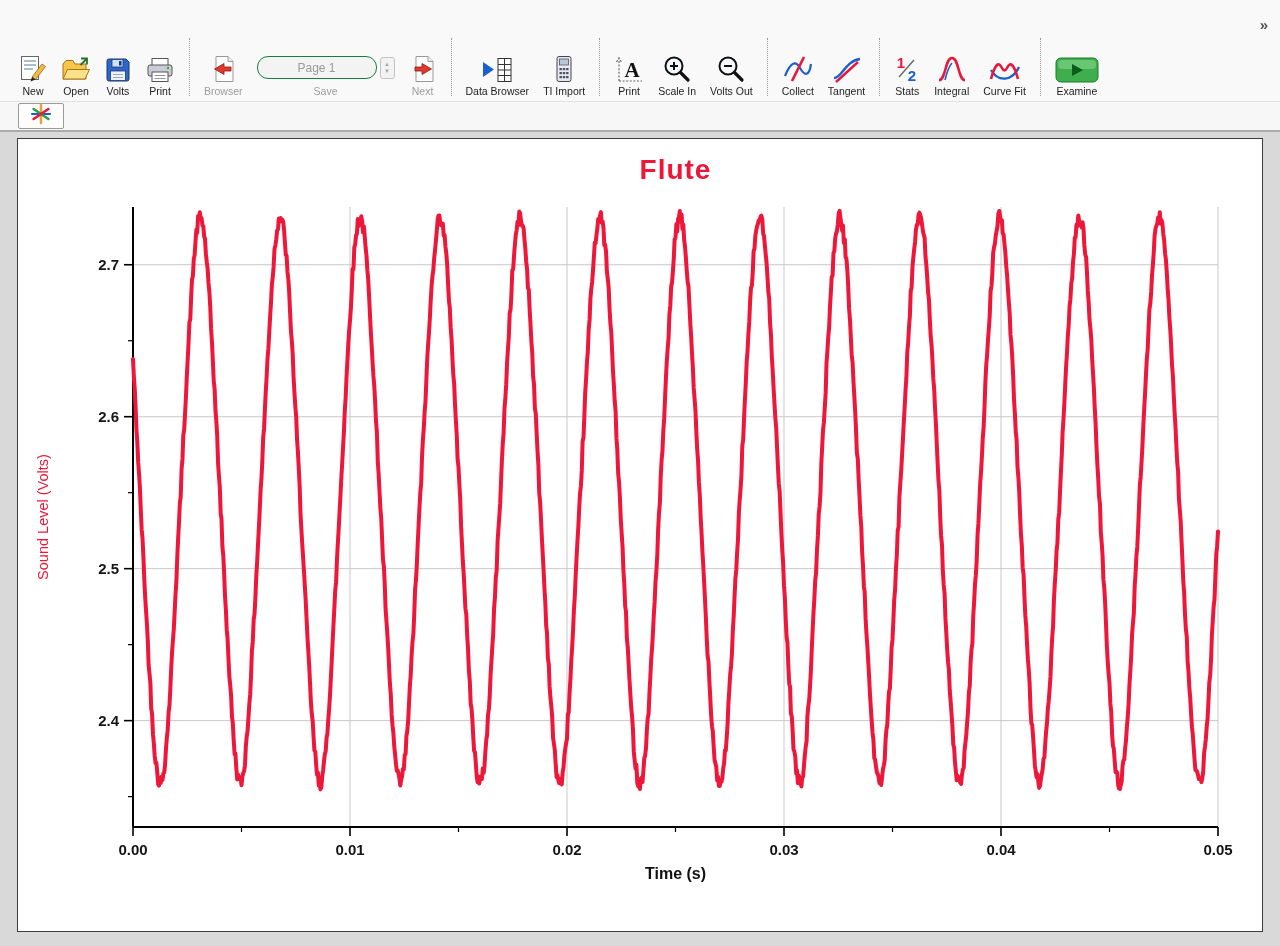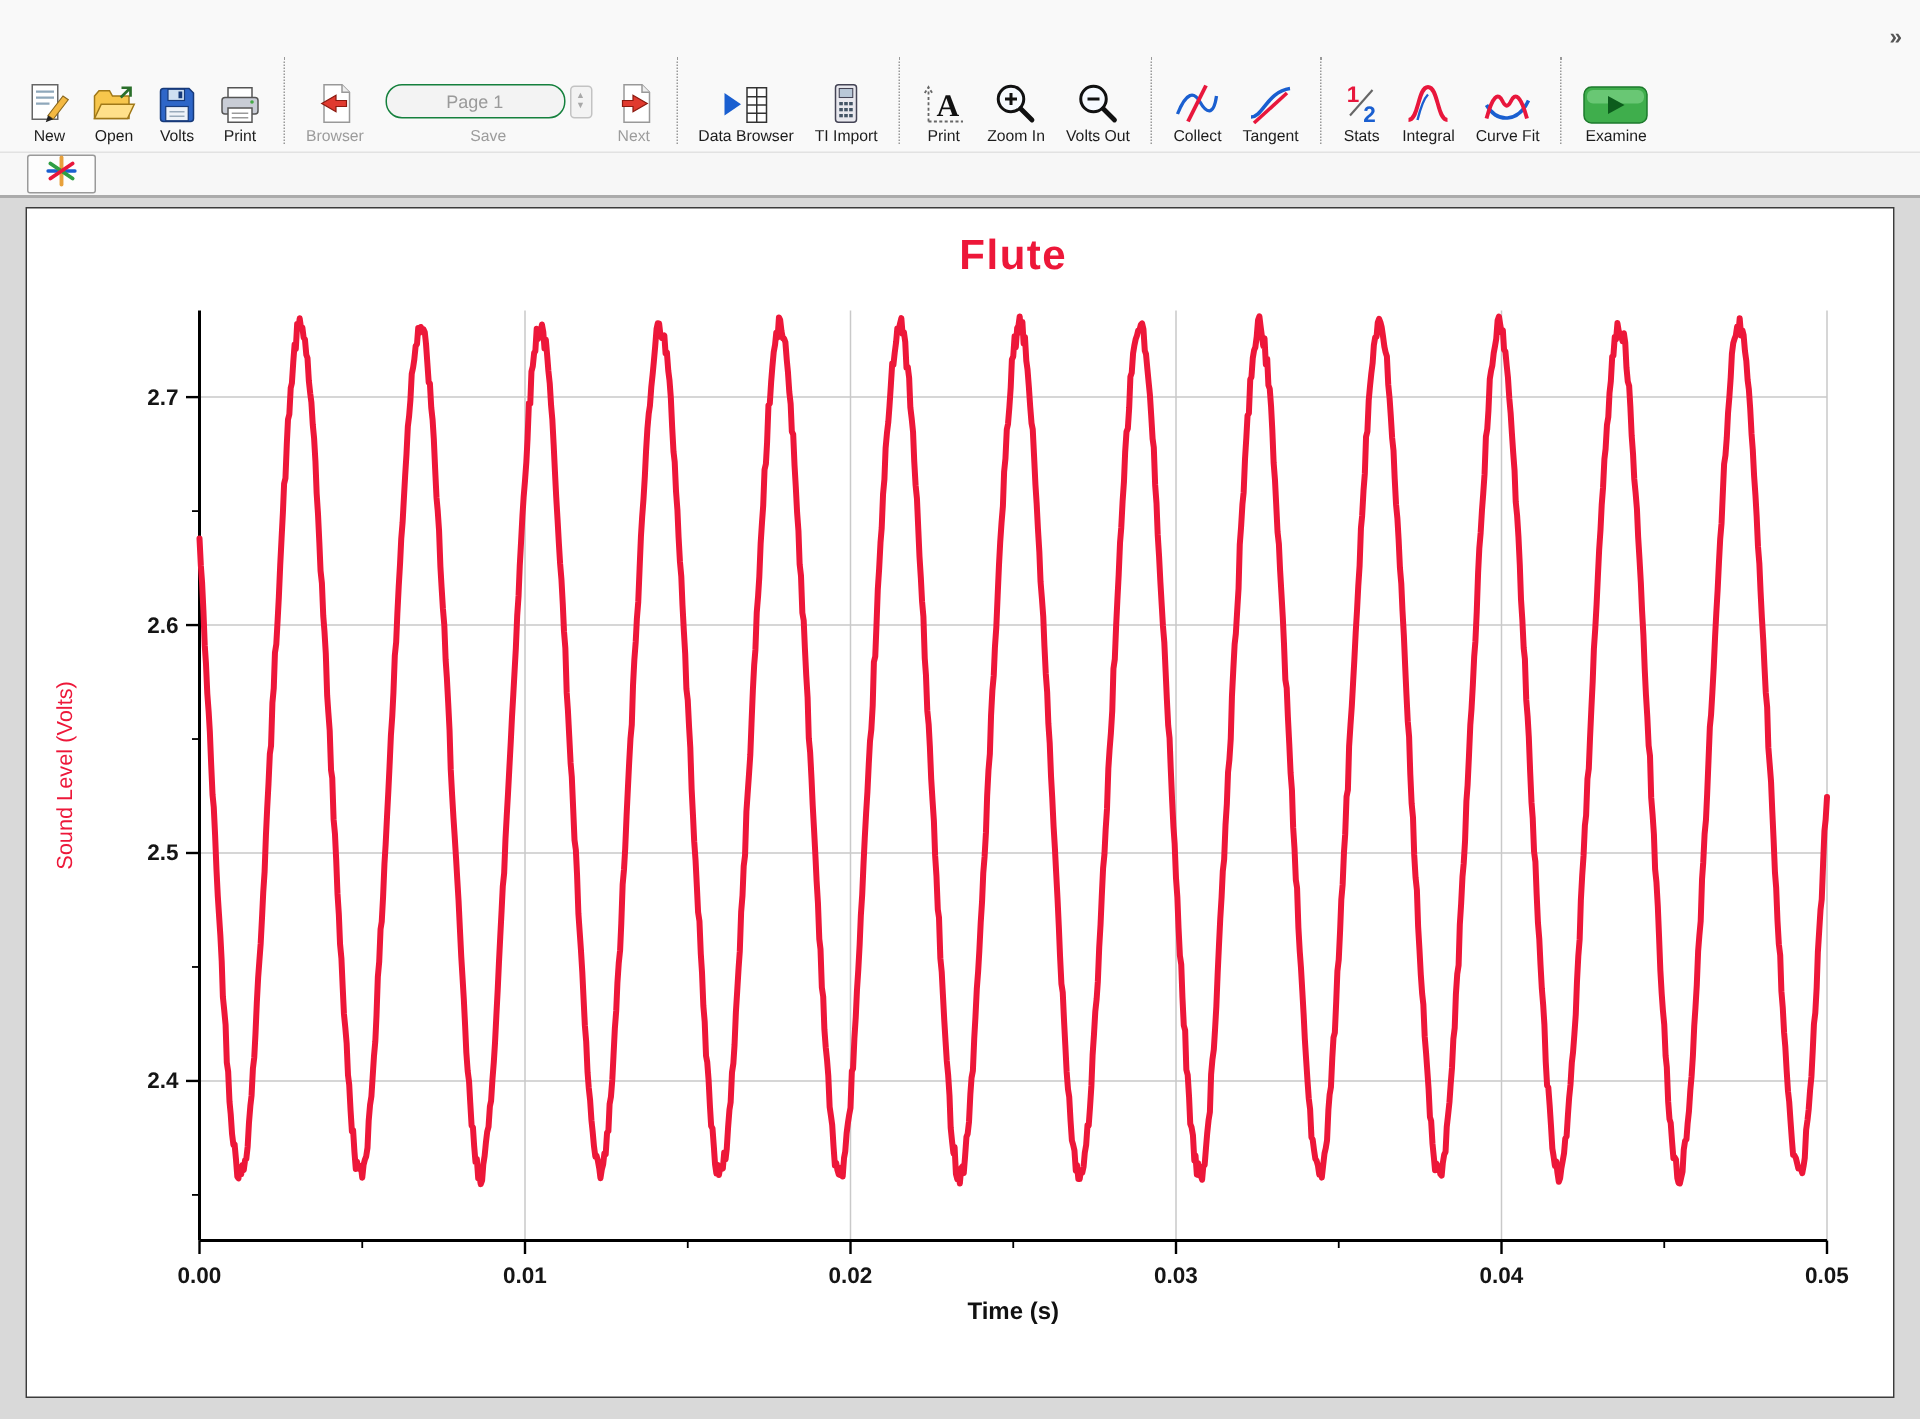--- a/index.html
+++ b/index.html
@@ -196,21 +196,21 @@
         <span class="tlabel">Print</span>
       </div>
       <div class="tbtn">
         <span class="ticon">
           <svg width="30" height="28" viewBox="0 0 30 28">
             <circle cx="12" cy="11" r="8.5" fill="#f6faff" stroke="#111" stroke-width="2"></circle>
             <path d="M12 7v8M8 11h8" stroke="#111" stroke-width="2"></path>
             <path d="M18.5 17.5 L26 25" stroke="#111" stroke-width="3.2" stroke-linecap="round"></path>
           </svg>
         </span>
-        <span class="tlabel">Zoom In</span>
+        <span class="tlabel">Scale In</span>
       </div>
       <div class="tbtn">
         <span class="ticon">
           <svg width="30" height="28" viewBox="0 0 30 28">
             <circle cx="12" cy="11" r="8.5" fill="#f6faff" stroke="#111" stroke-width="2"></circle>
             <path d="M8 11h8" stroke="#111" stroke-width="2"></path>
             <path d="M18.5 17.5 L26 25" stroke="#111" stroke-width="3.2" stroke-linecap="round"></path>
           </svg>
         </span>
         <span class="tlabel">Volts Out</span>

